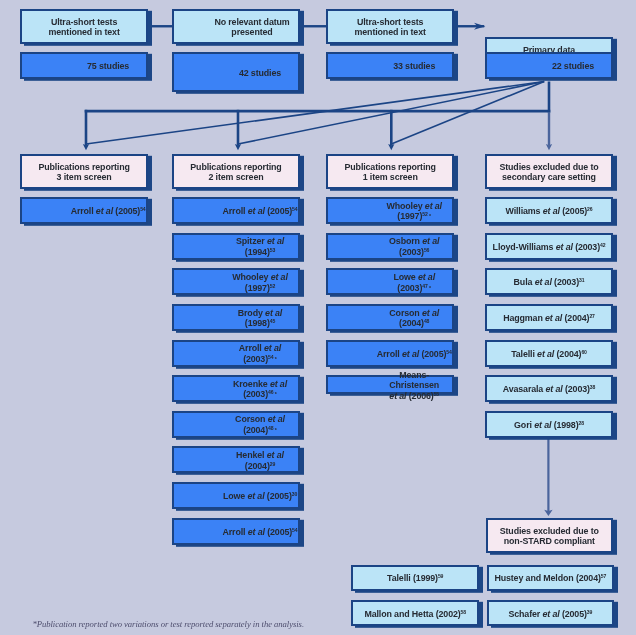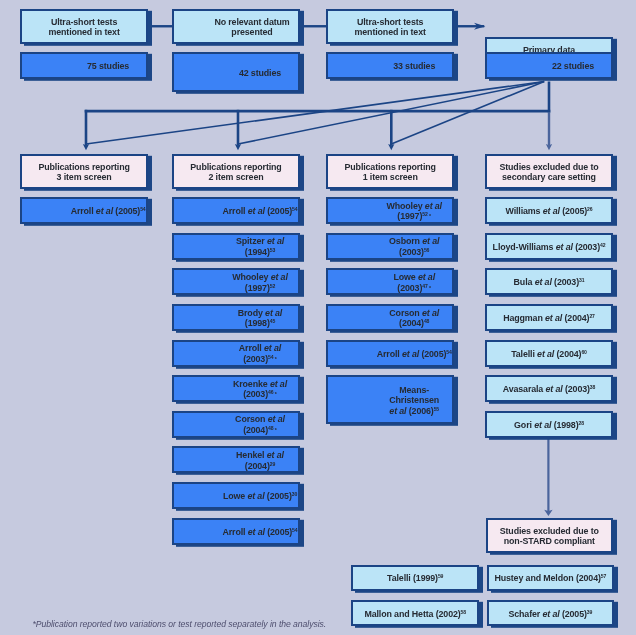--- a/index.html
+++ b/index.html
@@ -168,21 +168,21 @@
     </div>
     <div class="box cream" style="left: 326.4px; top: 268.3px; width: 127.6px; height: 27px;">
       <div><span>Lowe</span> <em>et al</em> <span>(2003)</span><sup>47</sup><span class="ast">&nbsp;*</span></div>
     </div>
     <div class="box cream" style="left: 326.4px; top: 303.9px; width: 127.6px; height: 27px;">
       <div><span>Corson</span> <em>et al</em> <span>(2004)</span><sup>48</sup></div>
     </div>
     <div class="box cream" style="left: 326.4px; top: 339.5px; width: 127.6px; height: 27px;">
       <div><span>Arroll</span> <em>et al</em> <span>(2005)</span><sup>54</sup></div>
     </div>
-    <div class="box cream" style="left: 326.4px; top: 375.1px; width: 127.6px; height: 49px;">
+    <div class="box cream" style="left: 326.4px; top: 375.1px; width: 127.6px; height: 19px;">
       <div>
         <div>Means-Christensen</div>
         <div><em>et al</em> <span>(2006)</span><sup>55</sup></div>
       </div>
     </div>
     <div class="box blue" style="left: 485.2px; top: 197.1px; width: 127.6px; height: 27px;">
       <div><span>Williams</span> <em>et al</em> <span>(2005)</span><sup>26</sup></div>
     </div>
     <div class="box blue" style="left: 485.2px; top: 232.7px; width: 127.6px; height: 27px;">
       <div><span>Lloyd-Williams</span> <em>et al</em> <span>(2003)</span><sup>42</sup></div>
@@ -213,14 +213,14 @@
     </div>
     <div class="box blue" style="left: 486.5px; top: 564.5px; width: 127.6px; height: 26.4px;">
       <div><span>Hustey and Meldon</span> <span>(2004)</span><sup>57</sup></div>
     </div>
     <div class="box blue" style="left: 351.4px; top: 600px; width: 127.6px; height: 26.4px;">
       <div><span>Mallon and Hetta</span> <span>(2002)</span><sup>58</sup></div>
     </div>
     <div class="box blue" style="left: 486.5px; top: 600px; width: 127.6px; height: 26.4px;">
       <div><span>Schafer</span> <em>et al</em> <span>(2005)</span><sup>39</sup></div>
     </div>
-    <div class="fnote" style="left: 32.5px; top: 619px;">*Publication reported two variations or test reported separately in the analysis.</div>
+    <div class="fnote" style="left: 32.5px; top: 619px; font-family: Liberation Serif, serif;">*Publication reported two variations or test reported separately in the analysis.</div>
   </div>
 
 </body></html>

